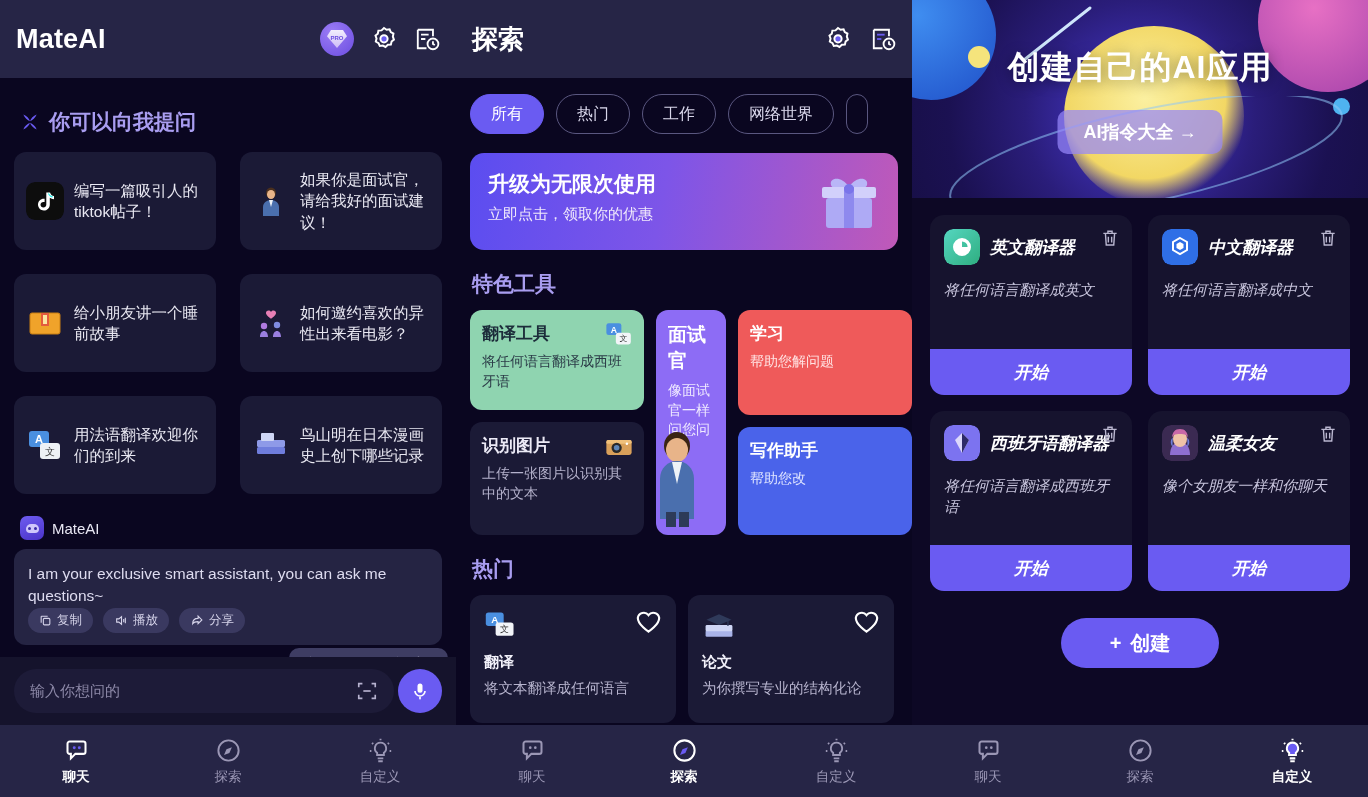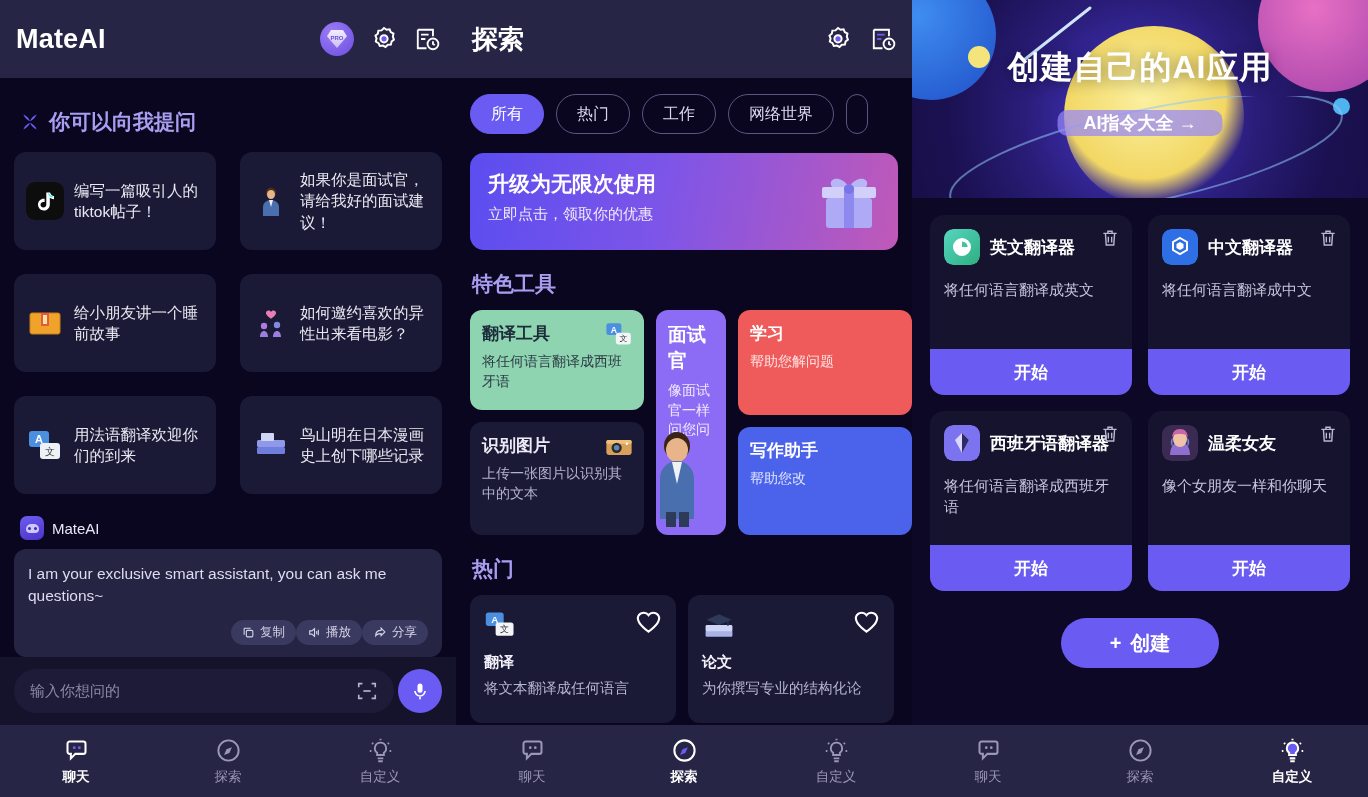--- a/index.html
+++ b/index.html
@@ -57,21 +57,21 @@
   .bot-av i:before, .bot-av i:after {
     content:''; position:absolute; top:3px; width:3px; height:3px; border-radius:50%; background:#3a2aa8;
   }
   .bot-av i:before { left: 2px; } .bot-av i:after { right: 2px; }
   .msg-name { color: #e8e7f3; font-size: 15px; }
   .msg-bubble {
     background: #252443; border-radius: 12px; padding: 14px 14px 12px;
     position: relative;
   }
   .msg-text { color: #dedcf0; font-size: 15.5px; line-height: 1.45; }
-  .msg-actions { display: flex; justify-content: flex-end; margin-top: 12px; }
+  .msg-actions { display: flex; gap: 10px; justify-content: flex-start; }
   .msg-btn {
     background: #3a3960; border-radius: 14px; height: 25px; padding: 0 11px;
     display: flex; align-items: center; gap: 5px;
     color: #d6d4ea; font-size: 12.5px;
   }
   .tip-bubble {
     position: absolute; right: -6px; bottom: -36px;
     background: #3e3d63; border-radius: 10px; padding: 7px 12px;
     color: #fff; font-size: 15px; font-weight: 500; white-space: nowrap;
   }
@@ -151,25 +151,25 @@
     background: radial-gradient(circle at 50% 58%, #4a3bd6 0%, #2a1d7a 45%, #1b1152 75%, #170f46 100%);
   }
   .hero-t {
     position: absolute; left:0; right:0; top: 46px; text-align:center;
     color:#fff; font-size: 32px; font-weight: 800; letter-spacing: 1px;
     text-shadow: 0 2px 14px rgba(0,0,0,.45);
   }
   .hero-btn {
     position: absolute; left: 50%; transform: translateX(-50%); top: 110px;
     background: rgba(150,135,250,.72); border-radius: 10px;
-    padding: 1px 26px; color:#fff; font-size: 18px; font-weight:600;
+    padding: 10px 26px; color:#fff; font-size: 18px; font-weight:600;
   }
   .bub { position:absolute; border-radius:50%; }
 
-  .app-grid { display:grid; grid-template-columns: 1fr 1fr; gap: 16px; padding: 17px 18px 0; }
+  .app-grid { display:grid; grid-template-columns: 1fr 1fr; gap: 16px; padding: 17px 18px 0; font-style: italic; }
   .app-card { background:#16132e; border-radius: 14px; overflow:hidden; position:relative; height: 180px; display:flex; flex-direction:column; }
   .app-top { padding: 14px 14px 0; flex:1; }
   .app-head { display:flex; align-items:center; gap: 10px; }
   .app-ic { width: 36px; height:36px; border-radius: 9px; flex:0 0 36px; }
   .app-name { color:#fff; font-size: 17px; font-weight: 700; }
   .app-desc { color:#c8c5dd; font-size: 15px; margin-top: 14px; line-height:1.4; }
   .trash { position:absolute; right: 12px; top: 12px; }
   .app-start { height: 46px; background:#6a5bf2; display:flex; align-items:center; justify-content:center; color:#fff; font-size:17px; font-weight:600; }
 
   .create-btn {

